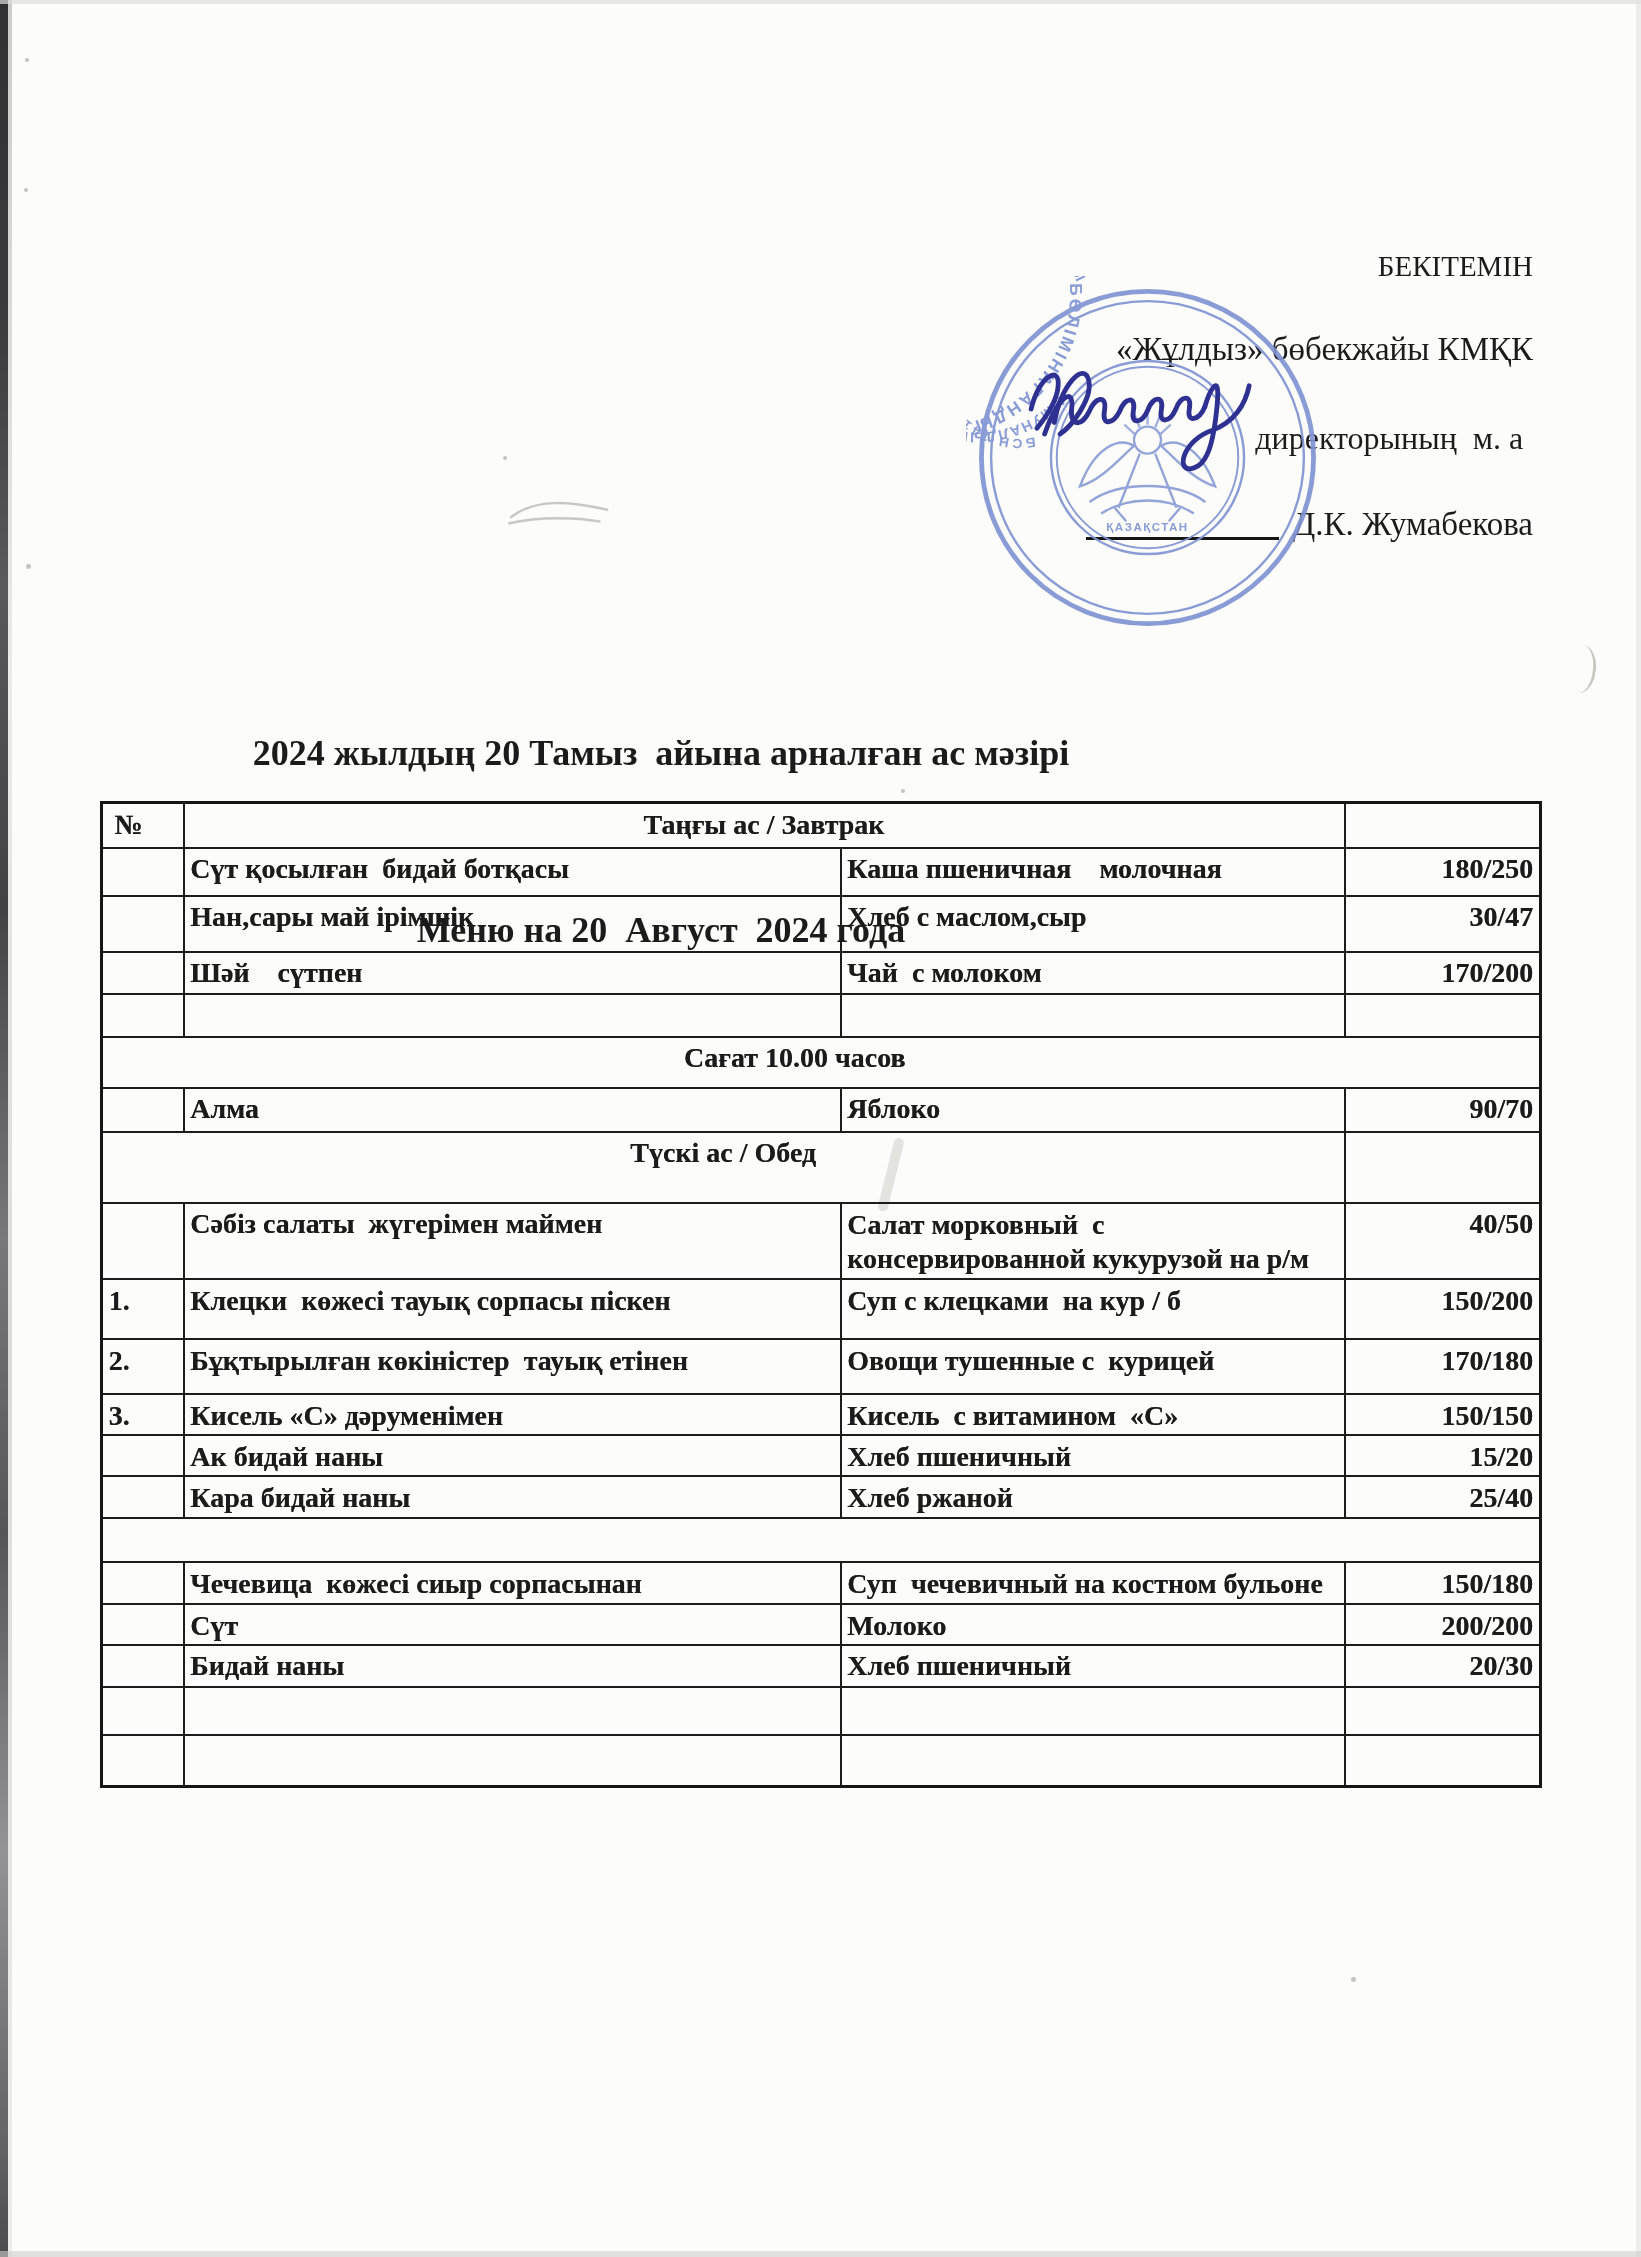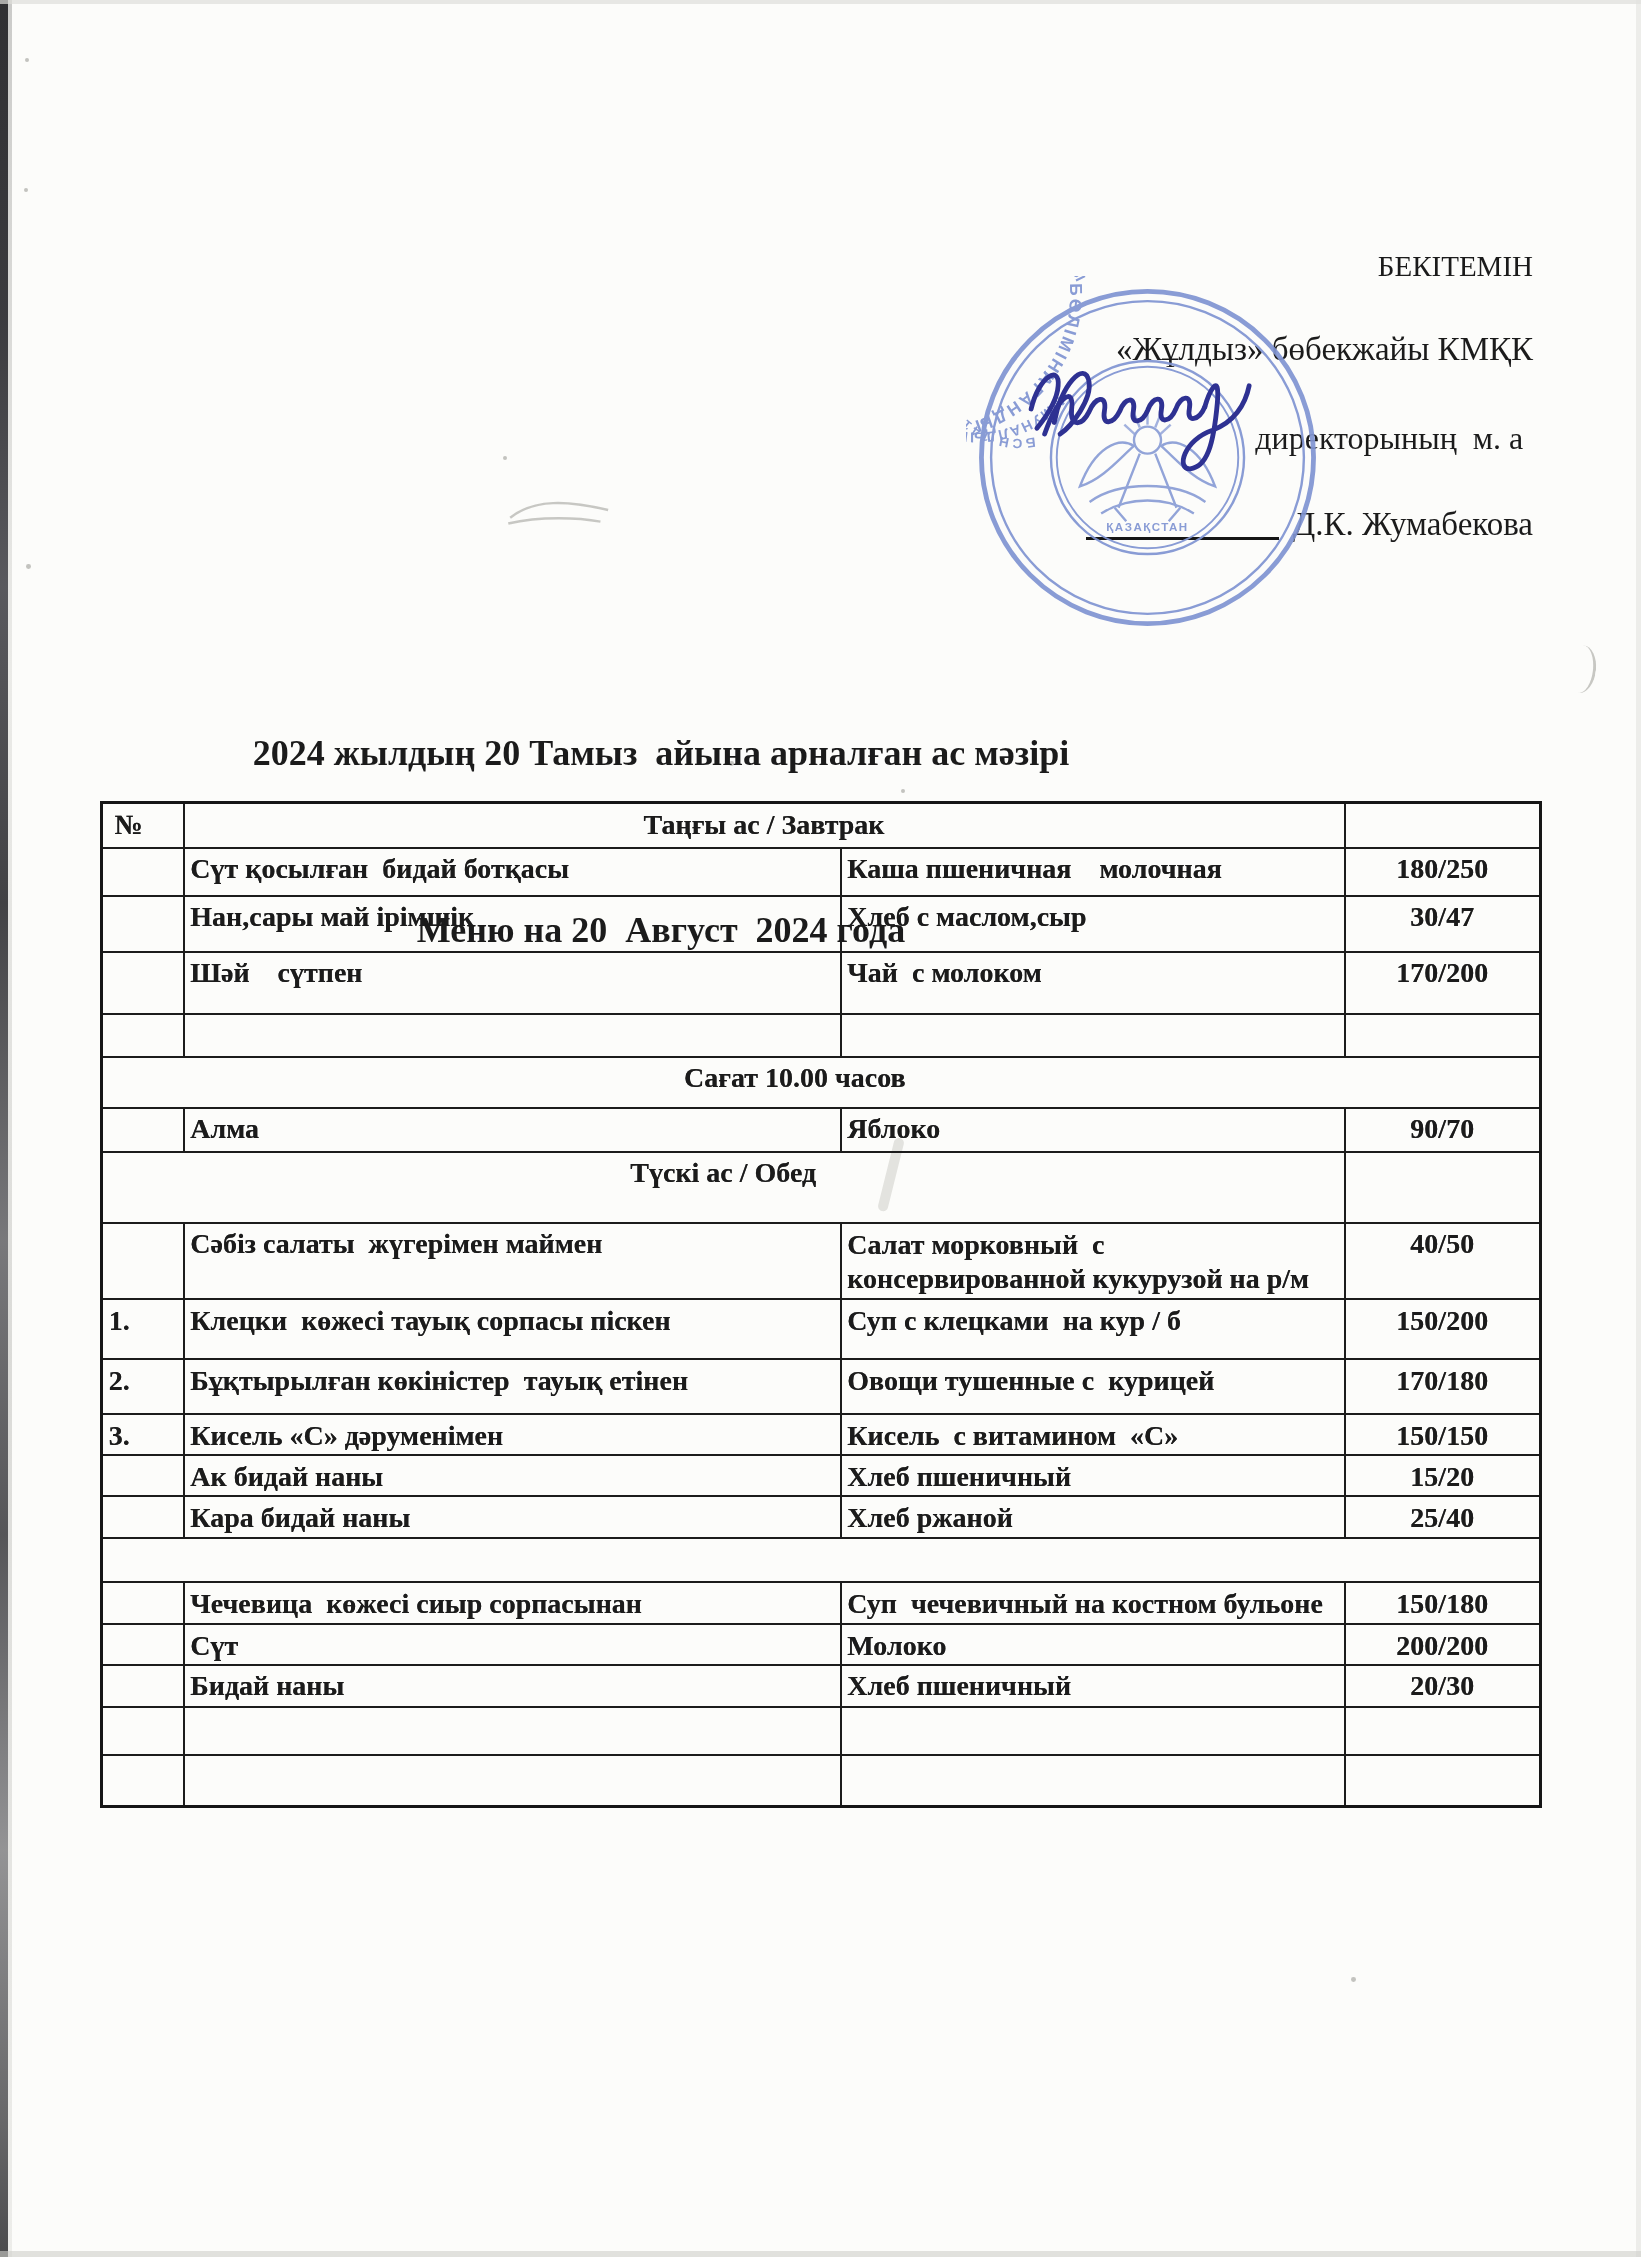--- a/index.html
+++ b/index.html
@@ -41,21 +41,21 @@
   
   table.menu{position:absolute;left:100px;top:801px;width:1439px;border-collapse:collapse;
     table-layout:fixed;}
   table.menu td{border:2.9px solid #1c1c1c;vertical-align:top;padding:4.8px 5.8px 1.9px 5.8px;
     font-size:28px;font-weight:bold;white-space:pre-wrap;overflow:hidden;
     text-shadow:0 0 0.6px rgba(25,25,25,.75);}
   table.menu{border:3.9px solid #161616;}
   td.no{padding-left:9.7px;font-size:30px;}
   td.kk{padding-left:25px;}
   td.ru{padding-left:15.4px;}
-  td.portion{text-align:center;font-weight:normal;font-size:29px;padding-left:1.9px;padding-right:1.9px;}
+  td.portion{text-align:right;font-weight:normal;font-size:29px;padding-left:1.9px;padding-right:1.9px;}
   td.sec{text-align:center;font-size:32px;font-weight:bold;padding-top:7.7px;}
 </style>
 </head>
 <body>
 
 <div id="page">
 
   <div class="edge-left"></div>
   <div class="edge-left2"></div>
   <div class="edge-top"></div>
@@ -162,21 +162,21 @@
       <td class="kk">Сүт қосылған  бидай ботқасы</td>
       <td class="ru">Каша пшеничная    молочная</td>
       <td class="portion">180/250</td>
     </tr>
     <tr style="height:56px">
       <td class="no"></td>
       <td class="kk">Нан,сары май ірімшік</td>
       <td class="ru">Хлеб с маслом,сыр</td>
       <td class="portion">30/47</td>
     </tr>
-    <tr style="height:62px">
+    <tr style="height:42px">
       <td class="no"></td>
       <td class="kk">Шәй    сүтпен</td>
       <td class="ru">Чай  с молоком</td>
       <td class="portion">170/200</td>
     </tr>
     <tr style="height:43px">
       <td class="no"></td>
           <td class="kk"></td>
       <td class="ru"></td>
           <td class="portion"></td>

